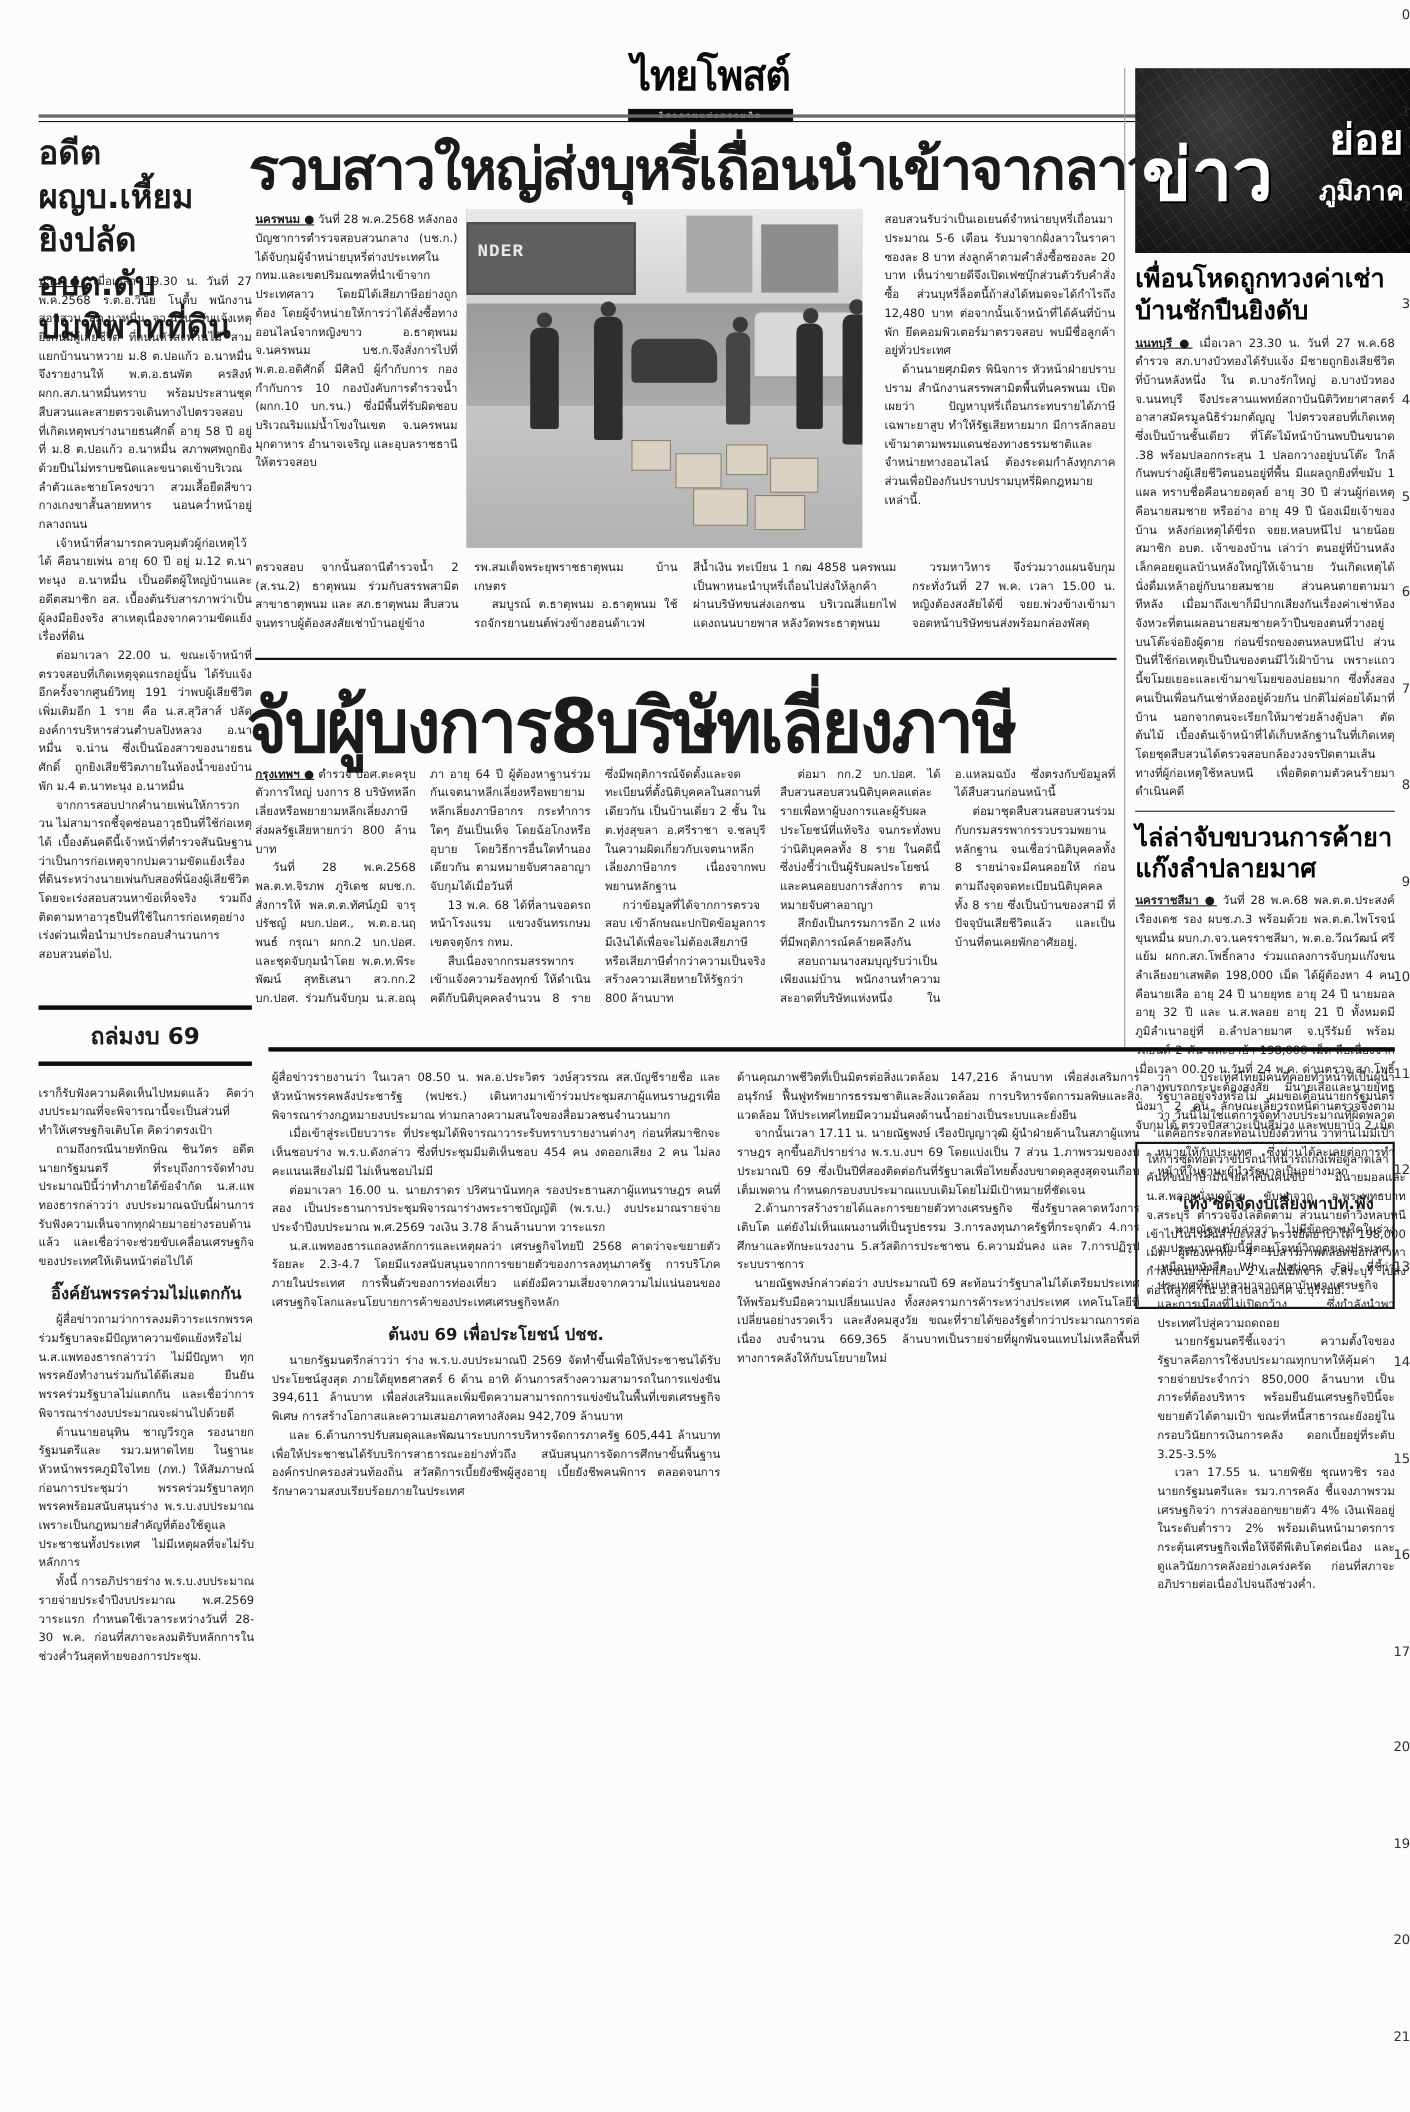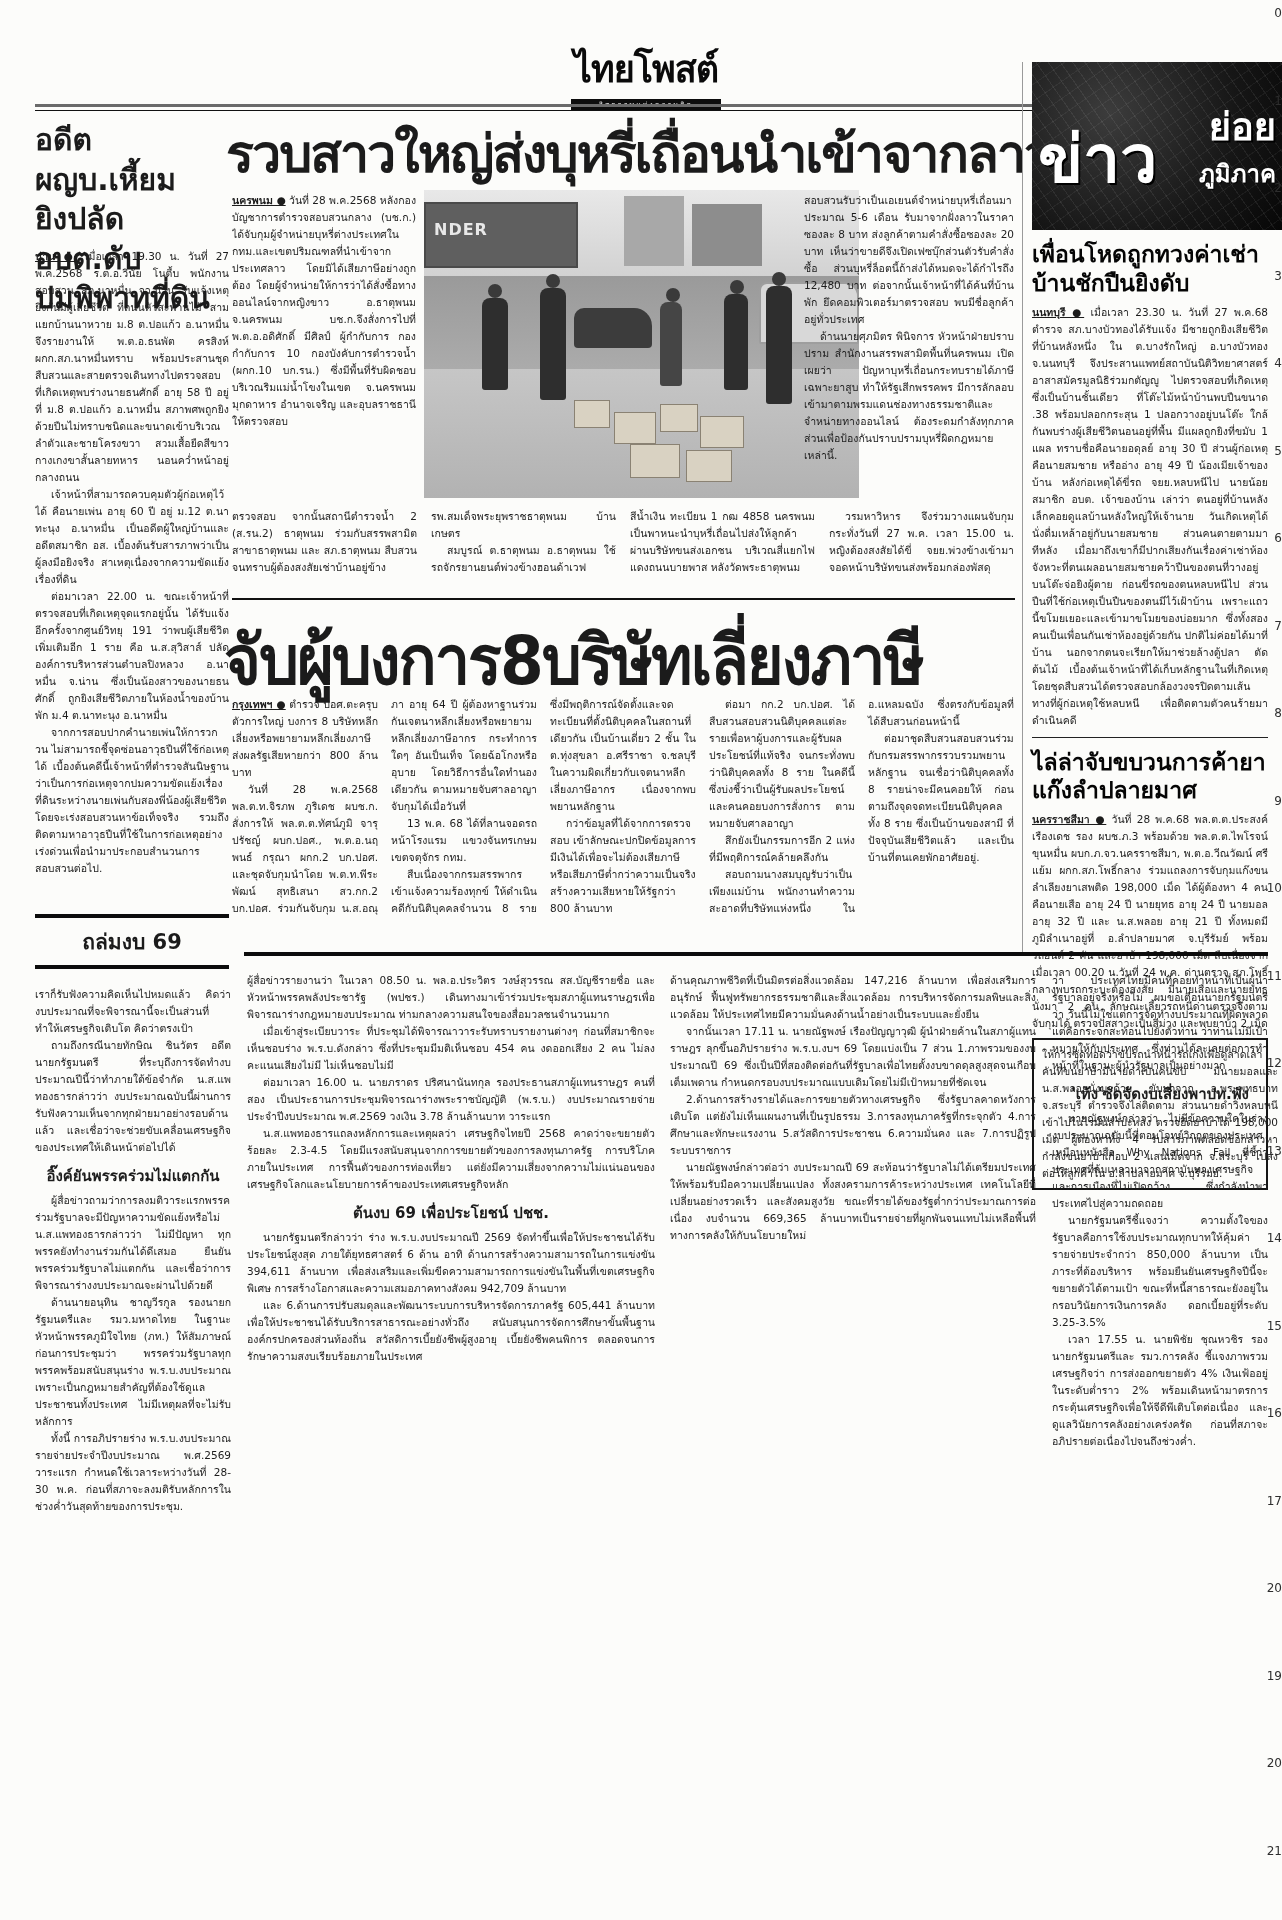--- a/index.html
+++ b/index.html
@@ -22,21 +22,21 @@
   .col p.nodent{text-indent:0;}
   .dl{font-weight:bold;text-decoration:underline;}
   .crosshead{font-weight:bold;font-size:15px;text-align:center;text-indent:0 !important;margin:8px 0 4px !important;}
   
   #nan-headline{left:35px;top:120px;width:194px;font-size:30px;line-height:1.32;font-weight:bold;}
   #nan-body{left:35px;top:248px;width:194px;height:660px;overflow:hidden;}
   
   #cig-headline{left:226px;top:112px;width:800px;font-size:52px;font-weight:bold;letter-spacing:-2px;white-space:nowrap;}
   #cig-left{left:232px;top:192px;width:184px;height:308px;overflow:hidden;}
   #cig-right{left:804px;top:192px;width:210px;height:308px;overflow:hidden;}
-  #photo{left:424px;top:190px;width:435px;height:308px;background:linear-gradient(#b9b9b9 0%,#cfcfcf 30%,#9f9f9f 55%,#c9c9c9 70%,#bfbfbf 100%);overflow:hidden;}
+  #photo{left:424px;top:190px;width:360px;height:308px;background:linear-gradient(#b9b9b9 0%,#cfcfcf 30%,#9f9f9f 55%,#c9c9c9 70%,#bfbfbf 100%);overflow:hidden;font-family:Liberation Mono, monospace;}
   #photo .sky{position:absolute;left:0;top:0;width:100%;height:28%;background:linear-gradient(#e8e8e8,#d2d2d2);}
   #photo .bld{position:absolute;background:#8f8f8f;}
   #photo .truck{position:absolute;left:0;top:12px;width:150px;height:62px;background:#5f5f5f;border:2px solid #4a4a4a;}
   #photo .truck span{color:#e8e8e8;font-weight:bold;font-size:16px;position:absolute;left:8px;top:16px;letter-spacing:1px;}
   #photo .road{position:absolute;left:0;top:28%;width:100%;height:30%;background:linear-gradient(#9a9a9a,#ababab);}
   #photo .walk{position:absolute;left:0;top:58%;width:100%;height:42%;background:linear-gradient(#c6c6c6,#b2b2b2);}
   #photo .fig{position:absolute;width:26px;height:92px;background:#2e2e2e;border-radius:8px 8px 3px 3px;}
   #photo .fig:before{content:"";position:absolute;left:6px;top:-14px;width:14px;height:14px;border-radius:50%;background:#3a3a3a;}
   #photo .box{position:absolute;background:#d9d2c2;border:1px solid #8a8273;}
   #photo .bike{position:absolute;left:150px;top:118px;width:78px;height:40px;background:#3c3c3c;border-radius:10px 18px 4px 4px;}
@@ -123,21 +123,21 @@
     <div class="box" style="left:150px;top:210px;width:34px;height:26px;"></div>
     <div class="box" style="left:190px;top:222px;width:40px;height:30px;"></div>
     <div class="box" style="left:236px;top:214px;width:36px;height:26px;"></div>
     <div class="box" style="left:276px;top:226px;width:42px;height:30px;"></div>
     <div class="box" style="left:206px;top:254px;width:48px;height:32px;"></div>
     <div class="box" style="left:262px;top:260px;width:44px;height:30px;"></div>
   </div>
 
   <div class="abs col" id="cig-right">
     <p class="nodent">สอบสวนรับว่าเป็นเอเยนต์จำหน่ายบุหรี่เถื่อนมาประมาณ 5-6 เดือน รับมาจากฝั่งลาวในราคาซองละ 8 บาท ส่งลูกค้าตามคำสั่งซื้อซองละ 20 บาท เห็นว่าขายดีจึงเปิดเฟซบุ๊กส่วนตัวรับคำสั่งซื้อ ส่วนบุหรี่ล็อตนี้ถ้าส่งได้หมดจะได้กำไรถึง 12,480 บาท ต่อจากนั้นเจ้าหน้าที่ได้ค้นที่บ้านพัก ยึดคอมพิวเตอร์มาตรวจสอบ พบมีชื่อลูกค้าอยู่ทั่วประเทศ</p>
-    <p>ด้านนายศุภมิตร พินิจการ หัวหน้าฝ่ายปราบปราม สำนักงานสรรพสามิตพื้นที่นครพนม เปิดเผยว่า ปัญหาบุหรี่เถื่อนกระทบรายได้ภาษีเฉพาะยาสูบ ทำให้รัฐเสีกพรรคพร มีการลักลอบเข้ามาตามพรมแดนช่องทางธรรมชาติและจำหน่ายทางออนไลน์ ต้องระดมกำลังทุกภาคส่วนเพื่อป้องกันปราบปรามบุหรี่ผิดกฎหมายเหล่านี้.</p>
+    <p>ด้านนายศุภมิตร พินิจการ หัวหน้าฝ่ายปราบปราม สำนักงานสรรพสามิตพื้นที่นครพนม เปิดเผยว่า ปัญหาบุหรี่เถื่อนกระทบรายได้ภาษีเฉพาะยาสูบ ทำให้รัฐเสียหายมาก มีการลักลอบเข้ามาตามพรมแดนช่องทางธรรมชาติและจำหน่ายทางออนไลน์ ต้องระดมกำลังทุกภาคส่วนเพื่อป้องกันปราบปรามบุหรี่ผิดกฎหมายเหล่านี้.</p>
   </div>
 
   <div class="abs col" id="cig-bottom">
     <p class="nodent">ตรวจสอบ จากนั้นสถานีตำรวจน้ำ 2 (ส.รน.2) ธาตุพนม ร่วมกับสรรพสามิตสาขาธาตุพนม และ สภ.ธาตุพนม สืบสวนจนทราบผู้ต้องสงสัยเช่าบ้านอยู่ข้าง รพ.สมเด็จพระยุพราชธาตุพนม บ้านเกษตร</p>
     <p>สมบูรณ์ ต.ธาตุพนม อ.ธาตุพนม ใช้รถจักรยานยนต์พ่วงข้างฮอนด้าเวฟ สีน้ำเงิน ทะเบียน 1 กฒ 4858 นครพนม เป็นพาหนะนำบุหรี่เถื่อนไปส่งให้ลูกค้าผ่านบริษัทขนส่งเอกชน บริเวณสี่แยกไฟแดงถนนบายพาส หลังวัดพระธาตุพนม</p>
     <p>วรมหาวิหาร จึงร่วมวางแผนจับกุม กระทั่งวันที่ 27 พ.ค. เวลา 15.00 น. หญิงต้องสงสัยได้ขี่ จยย.พ่วงข้างเข้ามาจอดหน้าบริษัทขนส่งพร้อมกล่องพัสดุจำนวนมาก เจ้าหน้าที่ขอตรวจสอบกล่องทั้งหมด ที่หน้ากล่องระบุ</p>
 
   </div>
   <div class="abs rule-c"></div>
 
@@ -190,21 +190,21 @@
     <p class="crosshead">อิ๊งค์ยันพรรคร่วมไม่แตกกัน</p>
     <p>ผู้สื่อข่าวถามว่าการลงมติวาระแรกพรรคร่วมรัฐบาลจะมีปัญหาความขัดแย้งหรือไม่ น.ส.แพทองธารกล่าวว่า ไม่มีปัญหา ทุกพรรคยังทำงานร่วมกันได้ดีเสมอ ยืนยันพรรคร่วมรัฐบาลไม่แตกกัน และเชื่อว่าการพิจารณาร่างงบประมาณจะผ่านไปด้วยดี</p>
     <p>ด้านนายอนุทิน ชาญวีรกูล รองนายกรัฐมนตรีและ รมว.มหาดไทย ในฐานะหัวหน้าพรรคภูมิใจไทย (ภท.) ให้สัมภาษณ์ก่อนการประชุมว่า พรรคร่วมรัฐบาลทุกพรรคพร้อมสนับสนุนร่าง พ.ร.บ.งบประมาณ เพราะเป็นกฎหมายสำคัญที่ต้องใช้ดูแลประชาชนทั้งประเทศ ไม่มีเหตุผลที่จะไม่รับหลักการ</p>
     <p>ทั้งนี้ การอภิปรายร่าง พ.ร.บ.งบประมาณรายจ่ายประจำปีงบประมาณ พ.ศ.2569 วาระแรก กำหนดใช้เวลาระหว่างวันที่ 28-30 พ.ค. ก่อนที่สภาจะลงมติรับหลักการในช่วงค่ำวันสุดท้ายของการประชุม.</p>
   </div>
 
   <div class="abs col" id="bud-b">
     <p class="nodent">ผู้สื่อข่าวรายงานว่า ในเวลา 08.50 น. พล.อ.ประวิตร วงษ์สุวรรณ สส.บัญชีรายชื่อ และหัวหน้าพรรคพลังประชารัฐ (พปชร.) เดินทางมาเข้าร่วมประชุมสภาผู้แทนราษฎรเพื่อพิจารณาร่างกฎหมายงบประมาณ ท่ามกลางความสนใจของสื่อมวลชนจำนวนมาก</p>
     <p>เมื่อเข้าสู่ระเบียบวาระ ที่ประชุมได้พิจารณาวาระรับทราบรายงานต่างๆ ก่อนที่สมาชิกจะเห็นชอบร่าง พ.ร.บ.ดังกล่าว ซึ่งที่ประชุมมีมติเห็นชอบ 454 คน งดออกเสียง 2 คน ไม่ลงคะแนนเสียงไม่มี ไม่เห็นชอบไม่มี</p>
     <p>ต่อมาเวลา 16.00 น. นายภราดร ปริศนานันทกุล รองประธานสภาผู้แทนราษฎร คนที่สอง เป็นประธานการประชุมพิจารณาร่างพระราชบัญญัติ (พ.ร.บ.) งบประมาณรายจ่ายประจำปีงบประมาณ พ.ศ.2569 วงเงิน 3.78 ล้านล้านบาท วาระแรก</p>
-    <p>น.ส.แพทองธารแถลงหลักการและเหตุผลว่า เศรษฐกิจไทยปี 2568 คาดว่าจะขยายตัวร้อยละ 2.3-4.5 โดยมีแรงสนับสนุนจากการขยายตัวของการลงทุนภาครัฐ การบริโภคภายในประเทศ การฟื้นตัวของการท่องเที่ยว แต่ยังมีความเสี่ยงจากความไม่แน่นอนของเศรษฐกิจโลกและนโยบายการค้าของประเทศเศรษฐกิจหลัก</p>
+    <p>น.ส.แพทองธารแถลงหลักการและเหตุผลว่า เศรษฐกิจไทยปี 2568 คาดว่าจะขยายตัวร้อยละ 2.3-4.7 โดยมีแรงสนับสนุนจากการขยายตัวของการลงทุนภาครัฐ การบริโภคภายในประเทศ การฟื้นตัวของการท่องเที่ยว แต่ยังมีความเสี่ยงจากความไม่แน่นอนของเศรษฐกิจโลกและนโยบายการค้าของประเทศเศรษฐกิจหลัก</p>
     <p class="crosshead">ต้นงบ 69 เพื่อประโยชน์ ปชช.</p>
     <p>นายกรัฐมนตรีกล่าวว่า ร่าง พ.ร.บ.งบประมาณปี 2569 จัดทำขึ้นเพื่อให้ประชาชนได้รับประโยชน์สูงสุด ภายใต้ยุทธศาสตร์ 6 ด้าน อาทิ ด้านการสร้างความสามารถในการแข่งขัน 394,611 ล้านบาท เพื่อส่งเสริมและเพิ่มขีดความสามารถการแข่งขันในพื้นที่เขตเศรษฐกิจพิเศษ การสร้างโอกาสและความเสมอภาคทางสังคม 942,709 ล้านบาท</p>
     <p>และ 6.ด้านการปรับสมดุลและพัฒนาระบบการบริหารจัดการภาครัฐ 605,441 ล้านบาท เพื่อให้ประชาชนได้รับบริการสาธารณะอย่างทั่วถึง สนับสนุนการจัดการศึกษาขั้นพื้นฐาน องค์กรปกครองส่วนท้องถิ่น สวัสดิการเบี้ยยังชีพผู้สูงอายุ เบี้ยยังชีพคนพิการ ตลอดจนการรักษาความสงบเรียบร้อยภายในประเทศ</p>
   </div>
 
   <div class="abs col" id="bud-c">
     <p class="nodent">ด้านคุณภาพชีวิตที่เป็นมิตรต่อสิ่งแวดล้อม 147,216 ล้านบาท เพื่อส่งเสริมการอนุรักษ์ ฟื้นฟูทรัพยากรธรรมชาติและสิ่งแวดล้อม การบริหารจัดการมลพิษและสิ่งแวดล้อม ให้ประเทศไทยมีความมั่นคงด้านน้ำอย่างเป็นระบบและยั่งยืน</p>
     <p>จากนั้นเวลา 17.11 น. นายณัฐพงษ์ เรืองปัญญาวุฒิ ผู้นำฝ่ายค้านในสภาผู้แทนราษฎร ลุกขึ้นอภิปรายร่าง พ.ร.บ.งบฯ 69 โดยแบ่งเป็น 7 ส่วน 1.ภาพรวมของงบประมาณปี 69 ซึ่งเป็นปีที่สองติดต่อกันที่รัฐบาลเพื่อไทยตั้งงบขาดดุลสูงสุดจนเกือบเต็มเพดาน กำหนดกรอบงบประมาณแบบเดิมโดยไม่มีเป้าหมายที่ชัดเจน</p>
     <p>2.ด้านการสร้างรายได้และการขยายตัวทางเศรษฐกิจ ซึ่งรัฐบาลคาดหวังการเติบโต แต่ยังไม่เห็นแผนงานที่เป็นรูปธรรม 3.การลงทุนภาครัฐที่กระจุกตัว 4.การศึกษาและทักษะแรงงาน 5.สวัสดิการประชาชน 6.ความมั่นคง และ 7.การปฏิรูประบบราชการ</p>
     <p>นายณัฐพงษ์กล่าวต่อว่า งบประมาณปี 69 สะท้อนว่ารัฐบาลไม่ได้เตรียมประเทศให้พร้อมรับมือความเปลี่ยนแปลง ทั้งสงครามการค้าระหว่างประเทศ เทคโนโลยีที่เปลี่ยนอย่างรวดเร็ว และสังคมสูงวัย ขณะที่รายได้ของรัฐต่ำกว่าประมาณการต่อเนื่อง งบจำนวน 669,365 ล้านบาทเป็นรายจ่ายที่ผูกพันจนแทบไม่เหลือพื้นที่ทางการคลังให้กับนโยบายใหม่</p>

